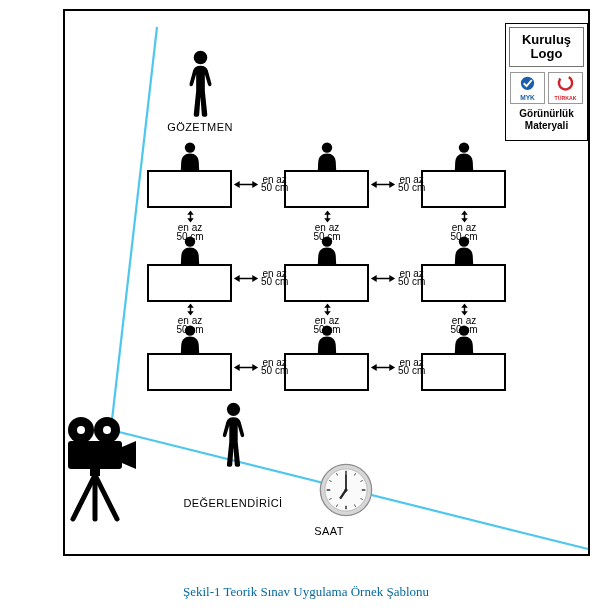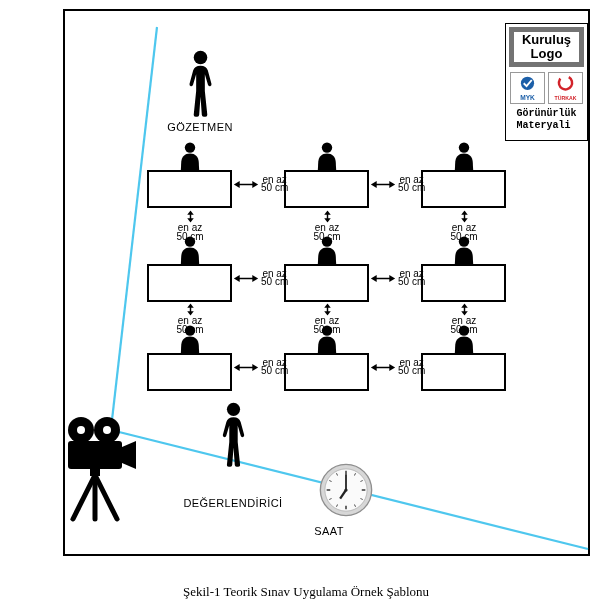--- a/index.html
+++ b/index.html
@@ -10,40 +10,40 @@
   .frame { position: absolute; left: 63px; top: 9px; width: 527px; height: 547px; border: 2px solid #000; background: transparent; }
 
   .sightlines { position: absolute; left: 0; top: 0; width: 612px; height: 611px; z-index: 1; pointer-events: none; }
 
   .label { position: absolute; font-weight: normal; font-size: 11px; letter-spacing: .4px; text-align: center; z-index: 3; }
 
   .person { position: absolute; z-index: 2; }
 
   
   .logo-panel { position: absolute; left: 505px; top: 23px; width: 83px; height: 118px; border: 1px solid #000; background: #fff; z-index: 2; padding: 3px; display: flex; flex-direction: column; align-items: center; }
-  .logo-title { width: 100%; height: 40px; border: 5px solid #737373; display: flex; align-items: center; justify-content: center; text-align: center; font-weight: bold; font-size: 13px; line-height: 1.1; white-space: pre-line; }
+  .logo-title { width: 100%; height: 40px; border: 1px solid #737373; display: flex; align-items: center; justify-content: center; text-align: center; font-weight: bold; font-size: 13px; line-height: 1.1; white-space: pre-line; }
   .logo-row { display: flex; gap: 3px; margin-top: 5px; }
   .logo-box { width: 35px; height: 32px; border: 1px solid #999; background: #fff; display: flex; align-items: center; justify-content: center; }
-  .logo-caption { margin-top: 4px; font-weight: bold; font-size: 10px; line-height: 1.15; white-space: pre-line; font-family: Liberation Mono, monospace; }
+  .logo-caption { margin-top: 4px; font-weight: bold; font-size: 10px; line-height: 1.15; text-align: center; white-space: pre-line; }
 
   
   .desk-unit { position: absolute; width: 85px; display: flex; flex-direction: column; align-items: center; z-index: 2; }
   .desk-unit svg { display: block; }
   .desk { width: 85px; height: 38px; border: 2px solid #000; background: #fff; }
 
   .spacing-text { font-size: 10px; line-height: 8.5px; white-space: pre-line; text-align: center; color: #000; }
   .hspace { position: absolute; display: flex; align-items: center; z-index: 2; height: 18px; }
   .hspace svg { margin-right: 2px; flex: none; }
   .vspace { position: absolute; width: 34px; display: flex; flex-direction: column; align-items: center; z-index: 2; }
   .vspace svg { display: block; margin-bottom: 1px; }
 
   .camera { position: absolute; left: 58px; top: 413px; width: 82px; height: 112px; z-index: 3; }
   .clock { position: absolute; left: 319px; top: 463px; width: 54px; height: 54px; z-index: 2; }
 
-  .figure-caption { position: absolute; left: 0; top: 584px; width: 612px; text-align: center; font-family: "Liberation Serif", serif; font-size: 13px; color: #000000; z-index: 3; }
+  .figure-caption { position: absolute; left: 0; top: 584px; width: 612px; text-align: center; font-family: "Liberation Serif", serif; font-size: 13px; color: #0369a1; z-index: 3; }
 </style>
 </head>
 <body>
 
 <div class="page">
 
   <svg width="0" height="0" style="position:absolute" aria-hidden="true">
     <defs>
       <symbol id="sym-person" viewBox="0 0 36 72">
         <circle cx="18" cy="8" r="7.2"></circle>

